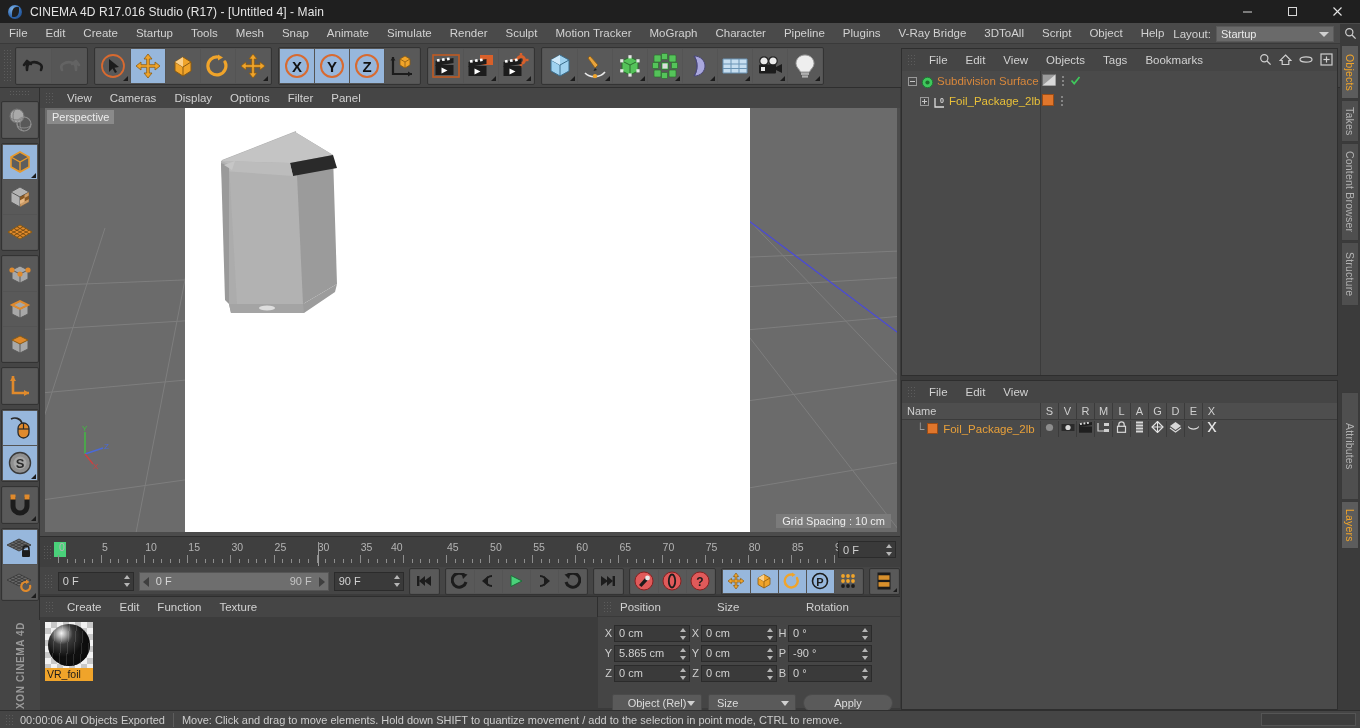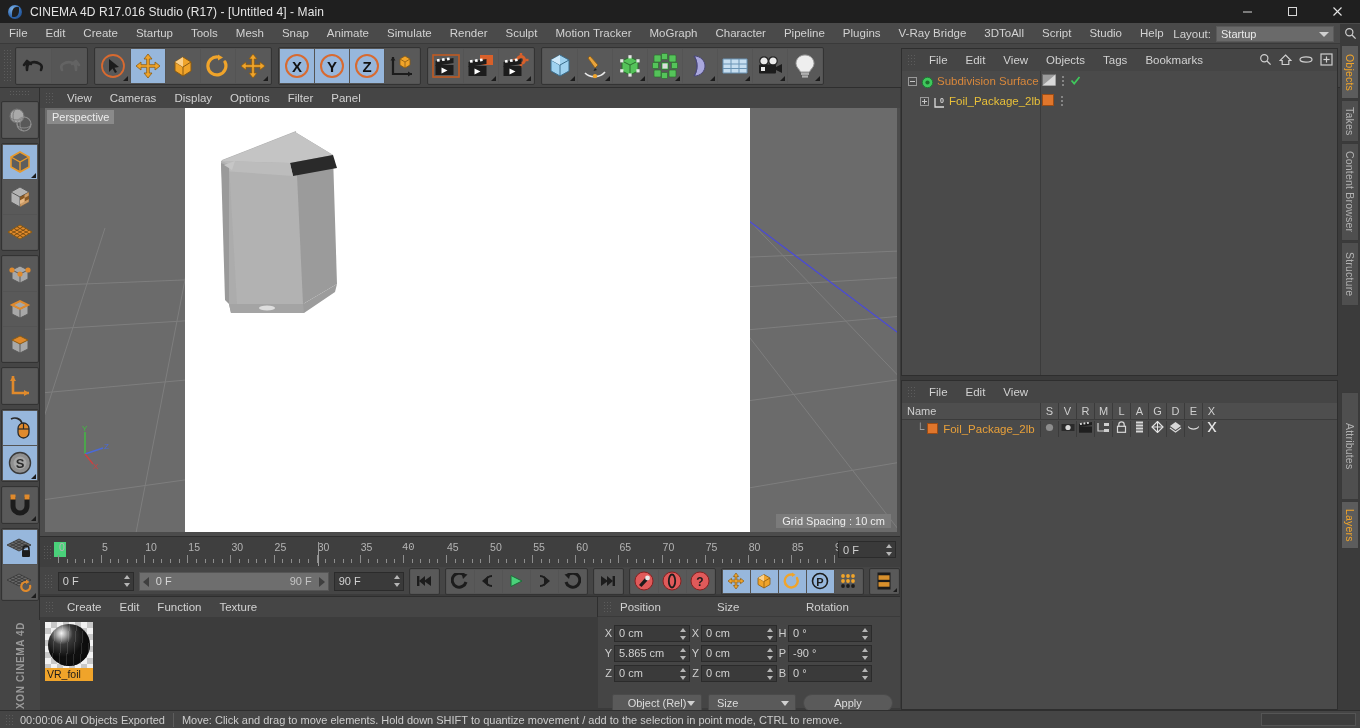--- a/index.html
+++ b/index.html
@@ -320,21 +320,21 @@
     <div class="menu-item">Render</div>
     <div class="menu-item">Sculpt</div>
     <div class="menu-item">Motion Tracker</div>
     <div class="menu-item">MoGraph</div>
     <div class="menu-item">Character</div>
     <div class="menu-item">Pipeline</div>
     <div class="menu-item">Plugins</div>
     <div class="menu-item">V-Ray Bridge</div>
     <div class="menu-item">3DToAll</div>
     <div class="menu-item">Script</div>
-    <div class="menu-item">Studio</div>
+    <div class="menu-item">Object</div>
     <div class="menu-item">Help</div>
 
     <div class="layout-zone">
       <span class="layout-label">Layout:</span>
       <div class="layout-select">
         <span>Startup</span>
         <span class="arrow"></span>
       </div>
     </div>
     <div class="mb-search">
@@ -928,21 +928,21 @@
           <div class="tl-tick" style="left: 780px; height: 8px;"></div>
           <div class="tl-tick-lbl" style="left: 5px;">0</div>
           <div class="tl-tick-lbl" style="left: 48.1111px;">5</div>
           <div class="tl-tick-lbl" style="left: 91.2222px;">10</div>
           <div class="tl-tick-lbl" style="left: 134.333px;">15</div>
           <div class="tl-tick-lbl" style="left: 177.444px;">30</div>
           <div class="tl-tick-lbl" style="left: 220.556px;">25</div>
           <div class="tl-tick-lbl" style="left: 263.667px;">30</div>
           <div class="tl-green-line" style="left: 263.667px;"></div>
           <div class="tl-tick-lbl" style="left: 306.778px;">35</div>
-          <div class="tl-tick-lbl" style="left: 348px; font-family: Liberation Mono, monospace;">40</div>
+          <div class="tl-tick-lbl" style="left: 337px;">40</div>
           <div class="tl-tick-lbl" style="left: 393px;">45</div>
           <div class="tl-tick-lbl" style="left: 436.111px;">50</div>
           <div class="tl-tick-lbl" style="left: 479.222px;">55</div>
           <div class="tl-tick-lbl" style="left: 522.333px;">60</div>
           <div class="tl-tick-lbl" style="left: 565.444px;">65</div>
           <div class="tl-tick-lbl" style="left: 608.556px;">70</div>
           <div class="tl-tick-lbl" style="left: 651.667px;">75</div>
           <div class="tl-tick-lbl" style="left: 694.778px;">80</div>
           <div class="tl-tick-lbl" style="left: 737.889px;">85</div>
           <div class="tl-tick-lbl" style="left: 781px;">90</div>

